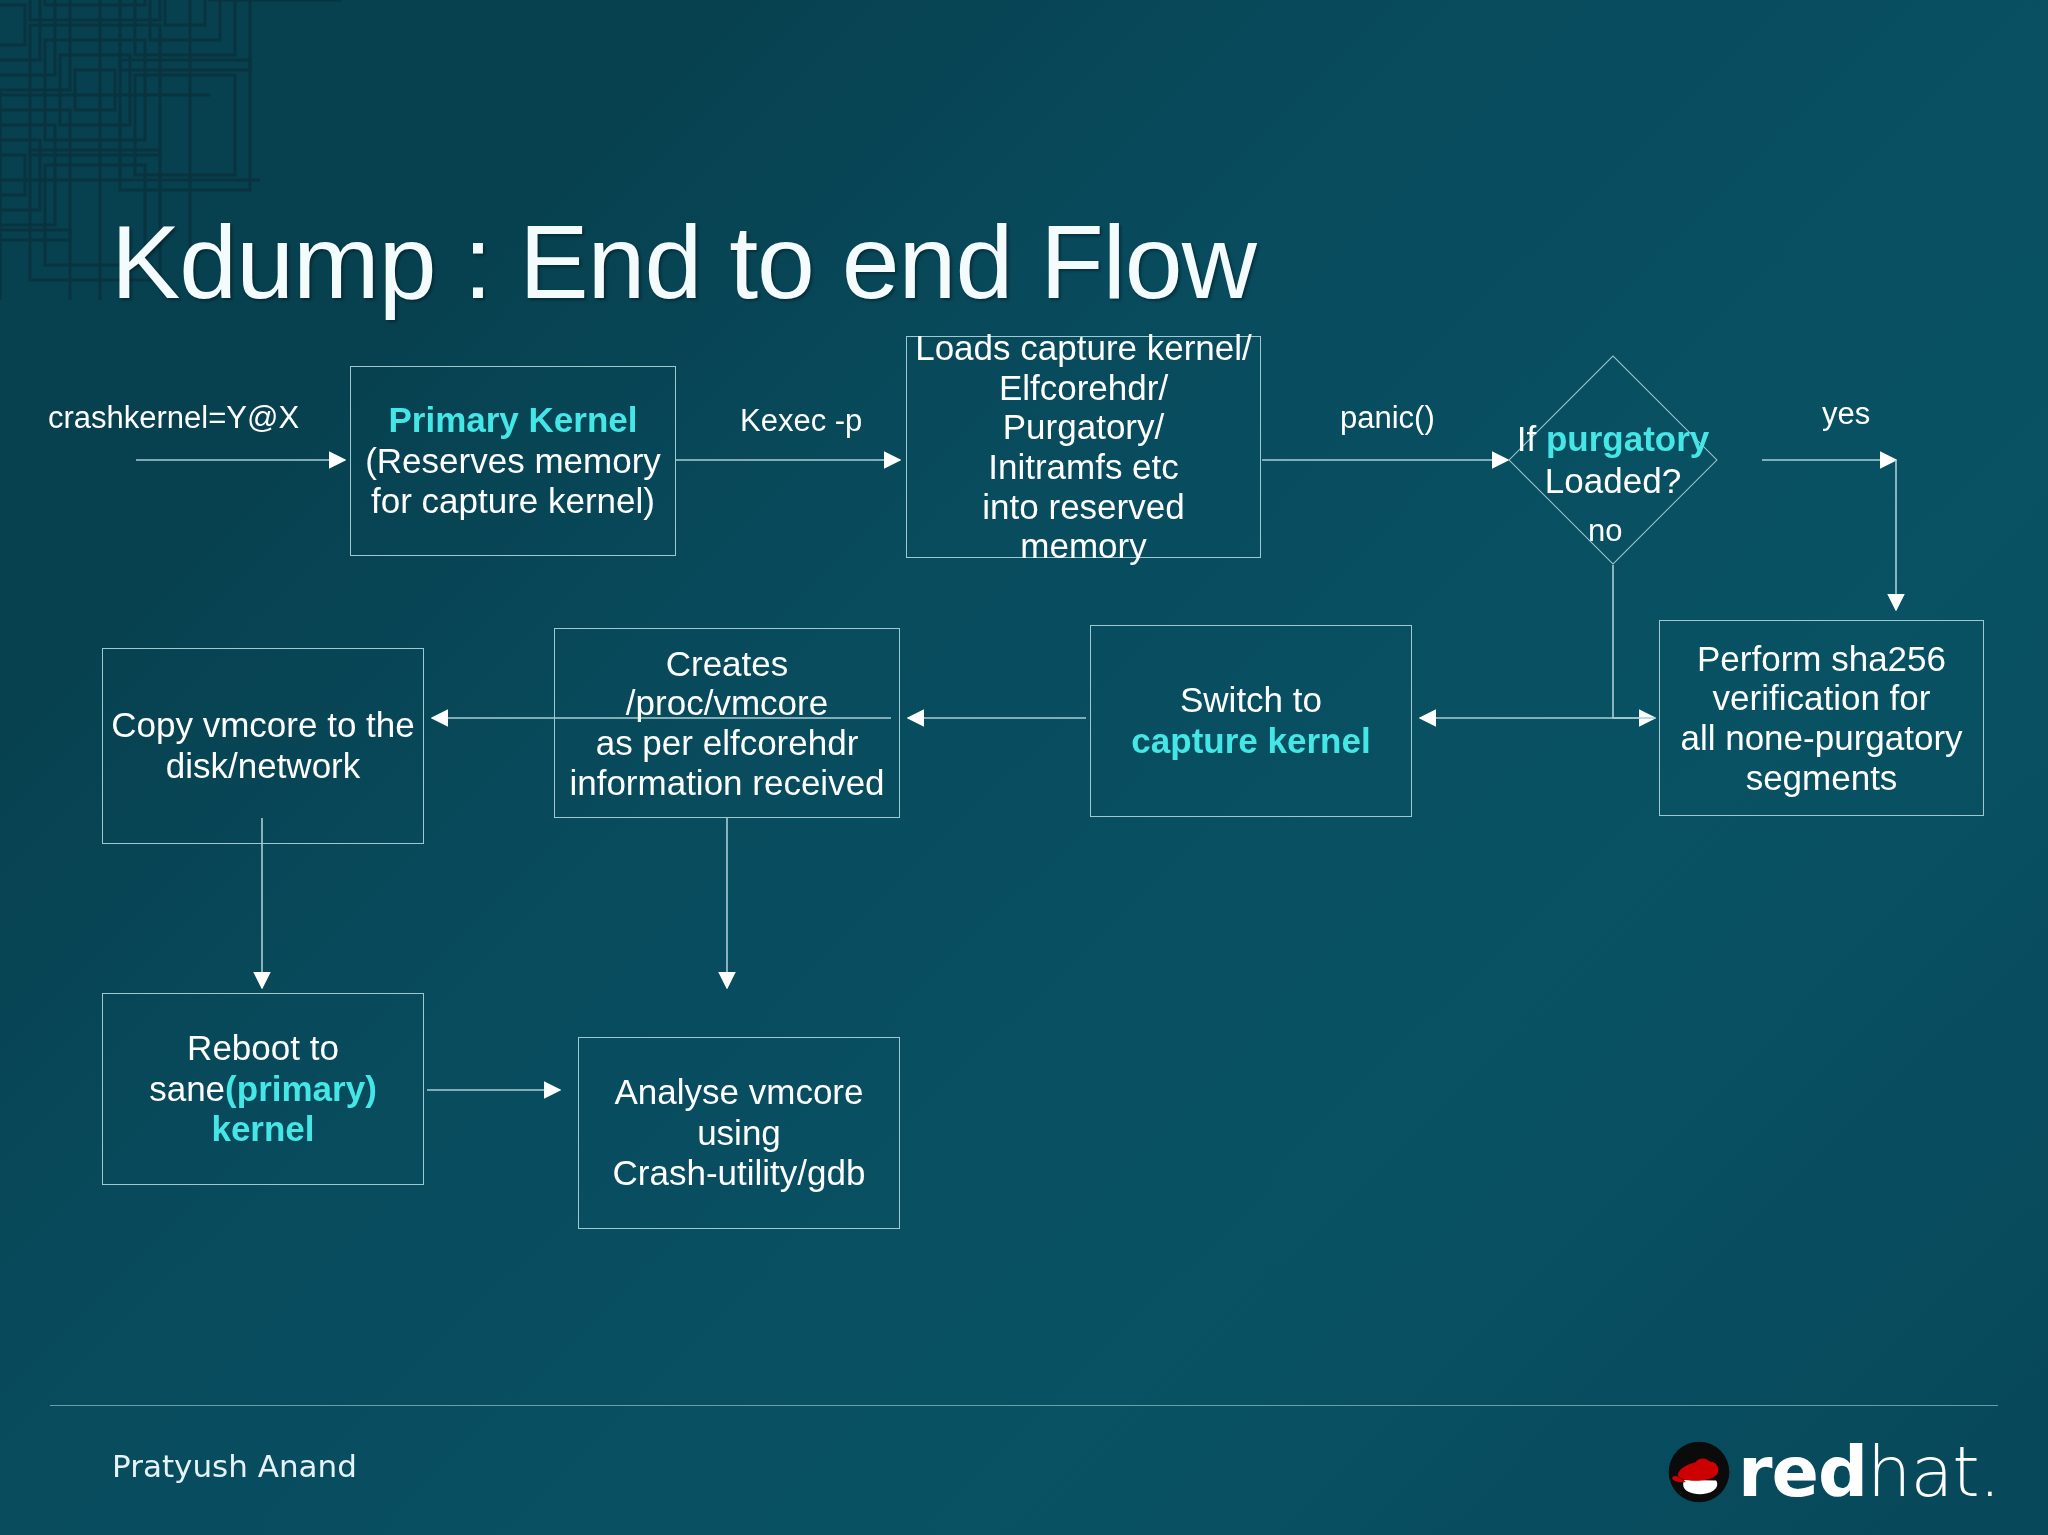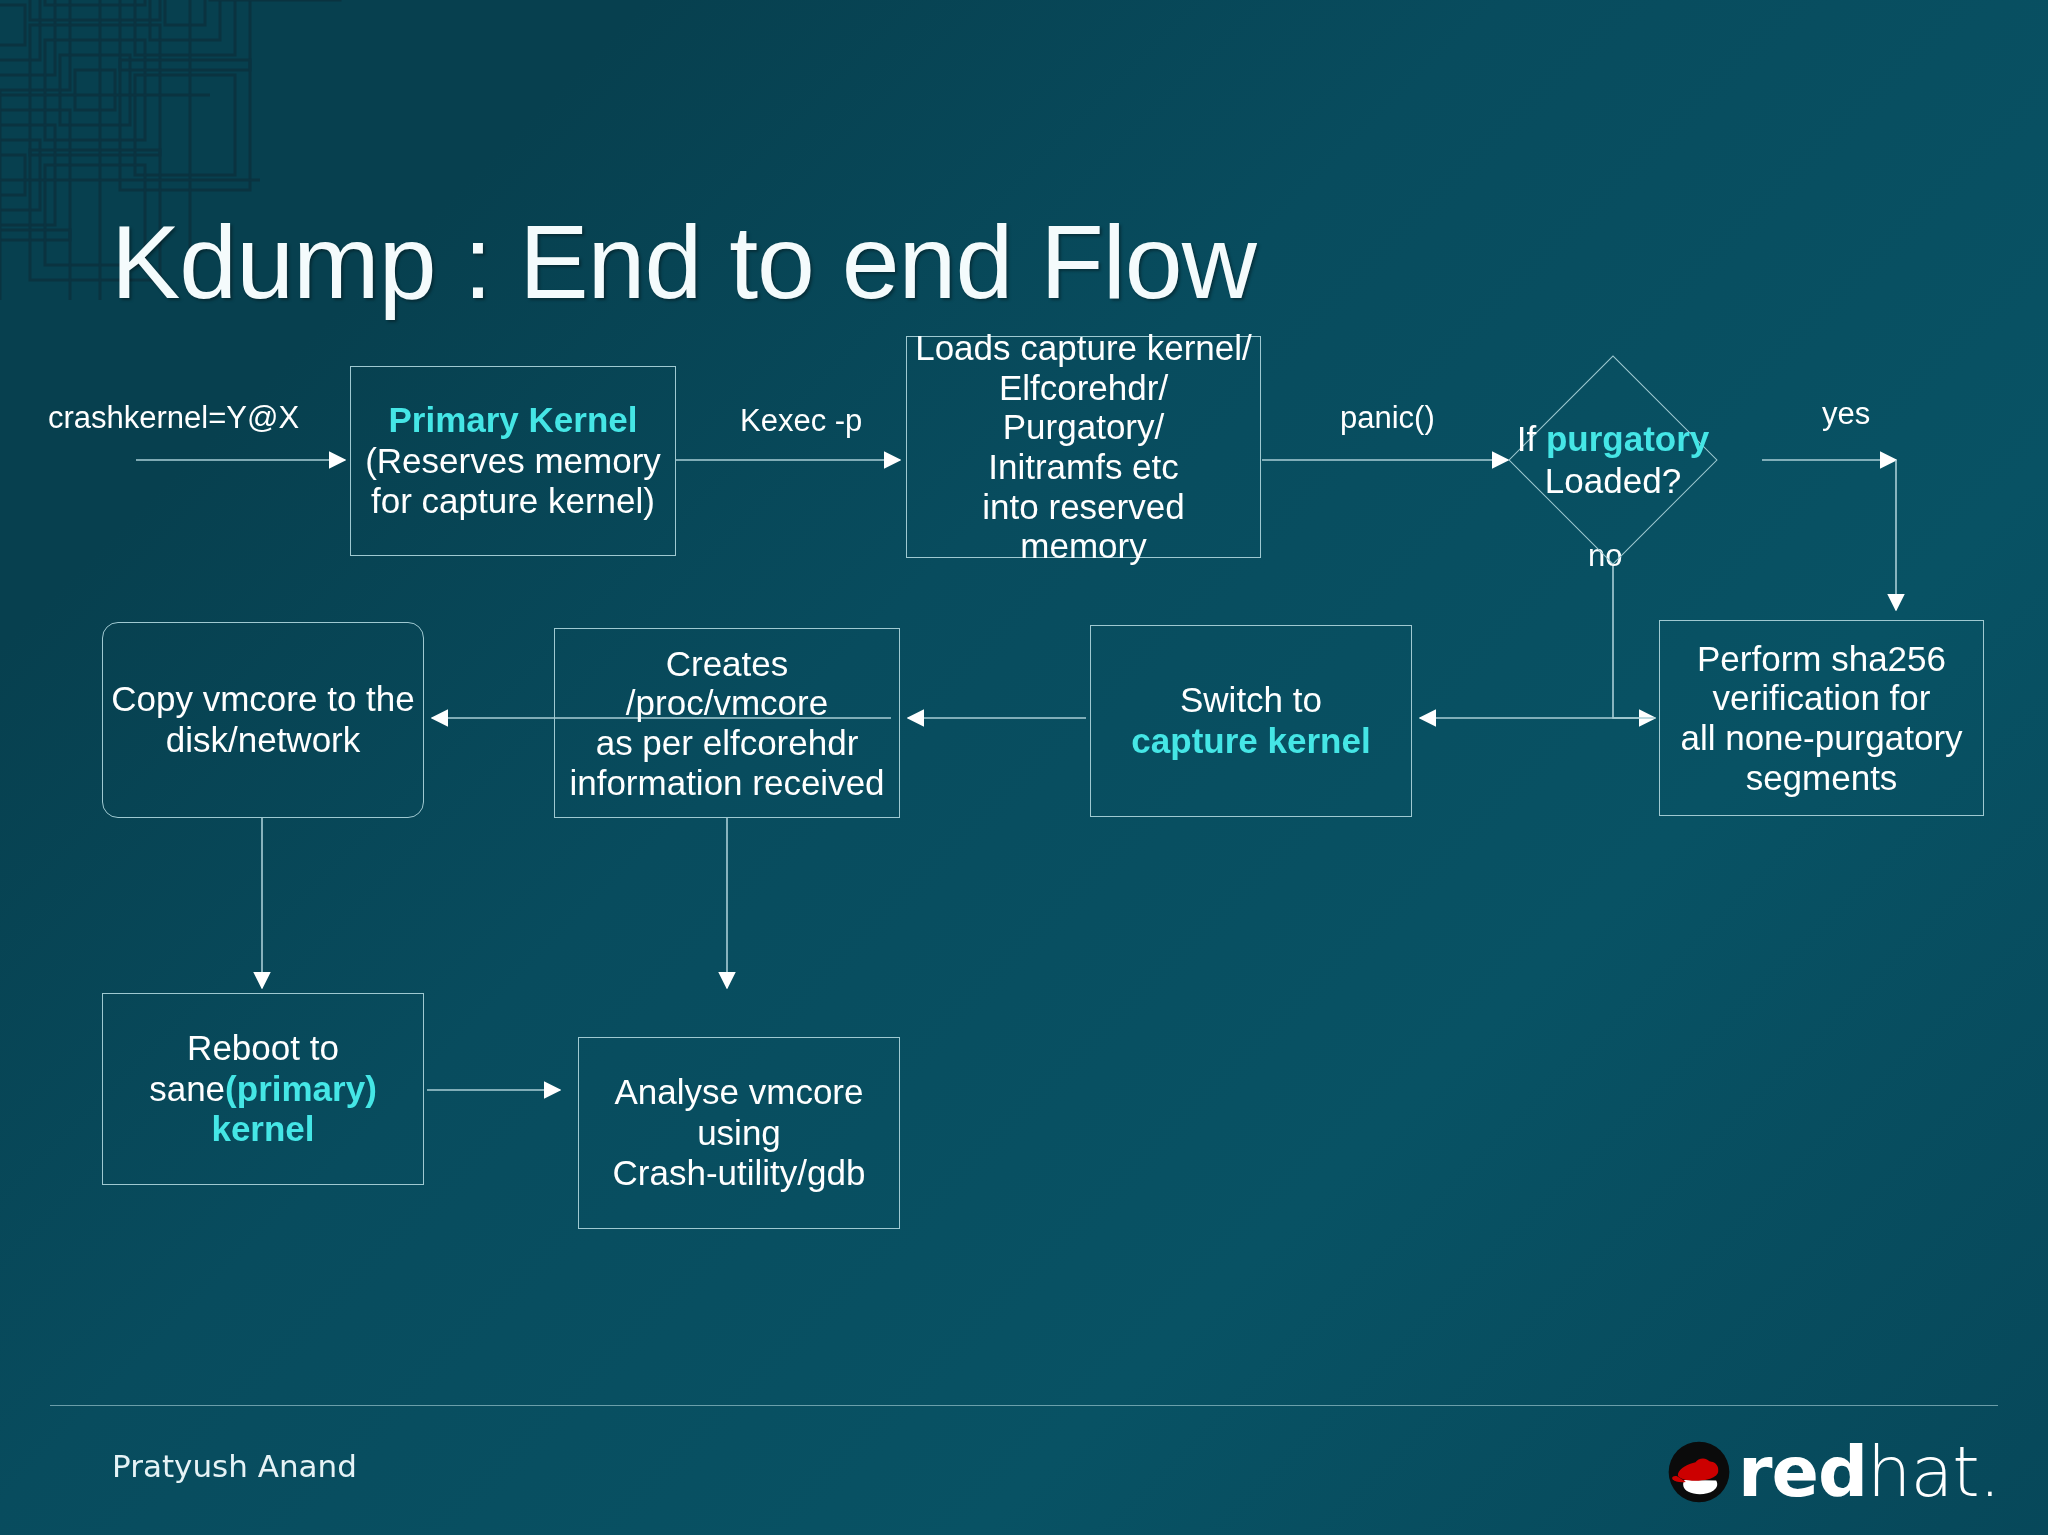--- a/index.html
+++ b/index.html
@@ -148,21 +148,21 @@
         <path d="M727 818 L727 988" marker-end="url(#arrR)"></path>
 
         <path d="M427 1090 L560 1090" marker-end="url(#arrR)"></path>
       </g>
     </svg>
 
     <div class="elabel" style="left:48px;top:400px;">crashkernel=Y@X</div>
     <div class="elabel" style="left:740px;top:403px;">Kexec -p</div>
     <div class="elabel" style="left:1340px;top:400px;">panic()</div>
     <div class="elabel" style="left:1822px;top:396px;">yes</div>
-    <div class="elabel" style="left:1588px;top:538px;">no</div>
+    <div class="elabel" style="left:1588px;top:513px;">no</div>
 
     <div class="node tight" style="left:906px;top:336px;width:355px;height:222px;">
       <div>
         <div>Loads capture kernel/</div>
         <div>Elfcorehdr/</div>
         <div>Purgatory/</div>
         <div>Initramfs etc</div>
         <div>into reserved memory</div>
       </div>
     </div>
@@ -205,21 +205,21 @@
       </div>
     </div>
 
     <div class="node" style="left:1090px;top:625px;width:322px;height:192px;">
       <div>
         <div class="wh">Switch to</div>
         <div class="cy">capture kernel</div>
       </div>
     </div>
 
-    <div class="node" style="left:102px;top:622px;width:322px;height:196px;border-radius:16px;">
+    <div class="node" style="left:102px;top:648px;width:322px;height:196px;">
       <div>
         <div>Copy vmcore to the</div>
         <div>disk/network</div>
       </div>
     </div>
 
     <div class="node" style="left:102px;top:993px;width:322px;height:192px;">
       <div>
         <div class="wh">Reboot to</div>
         <div>

